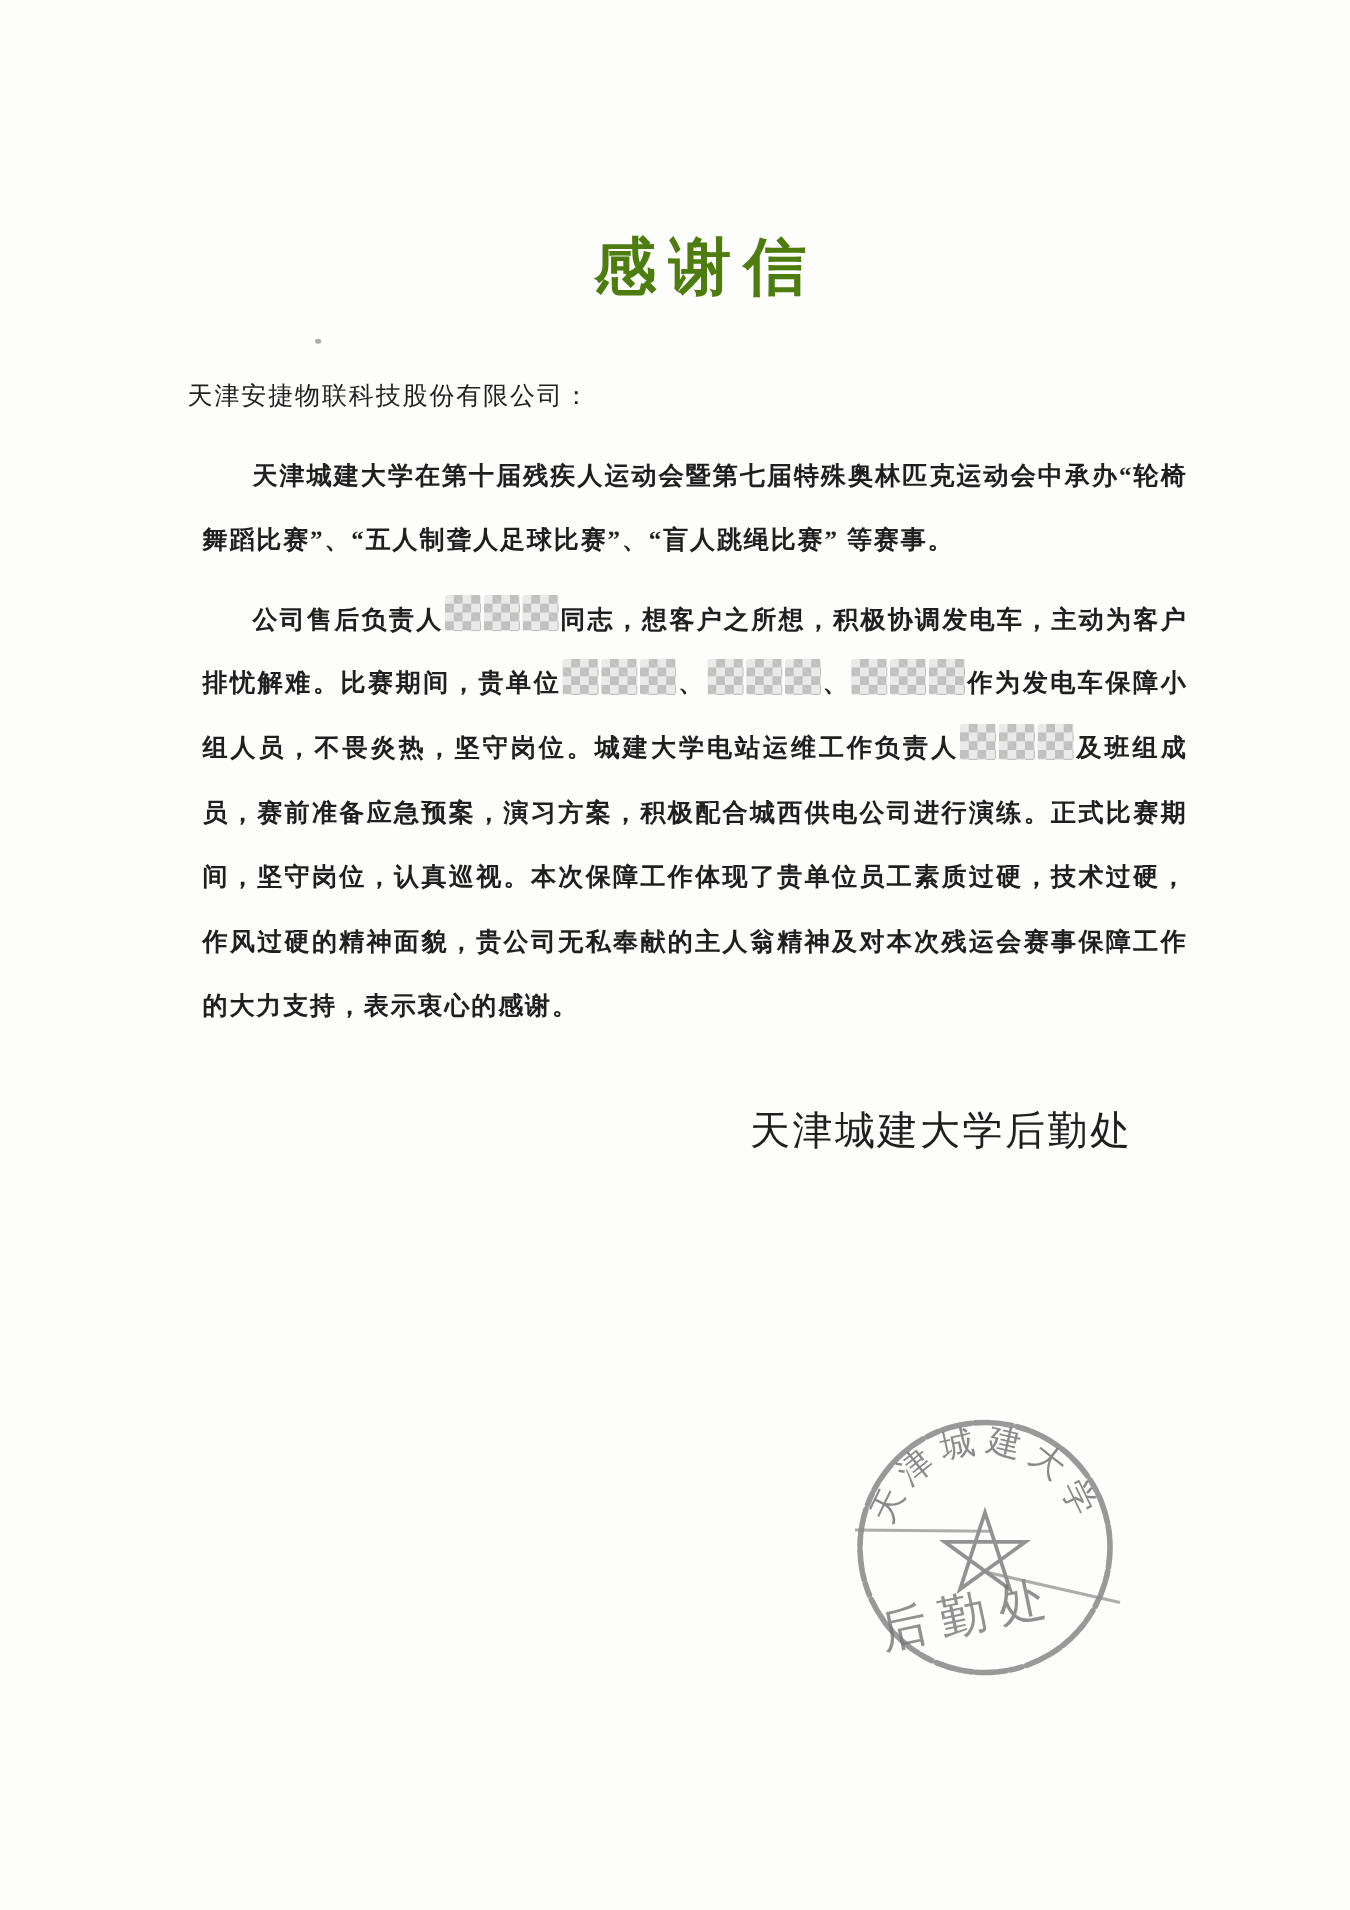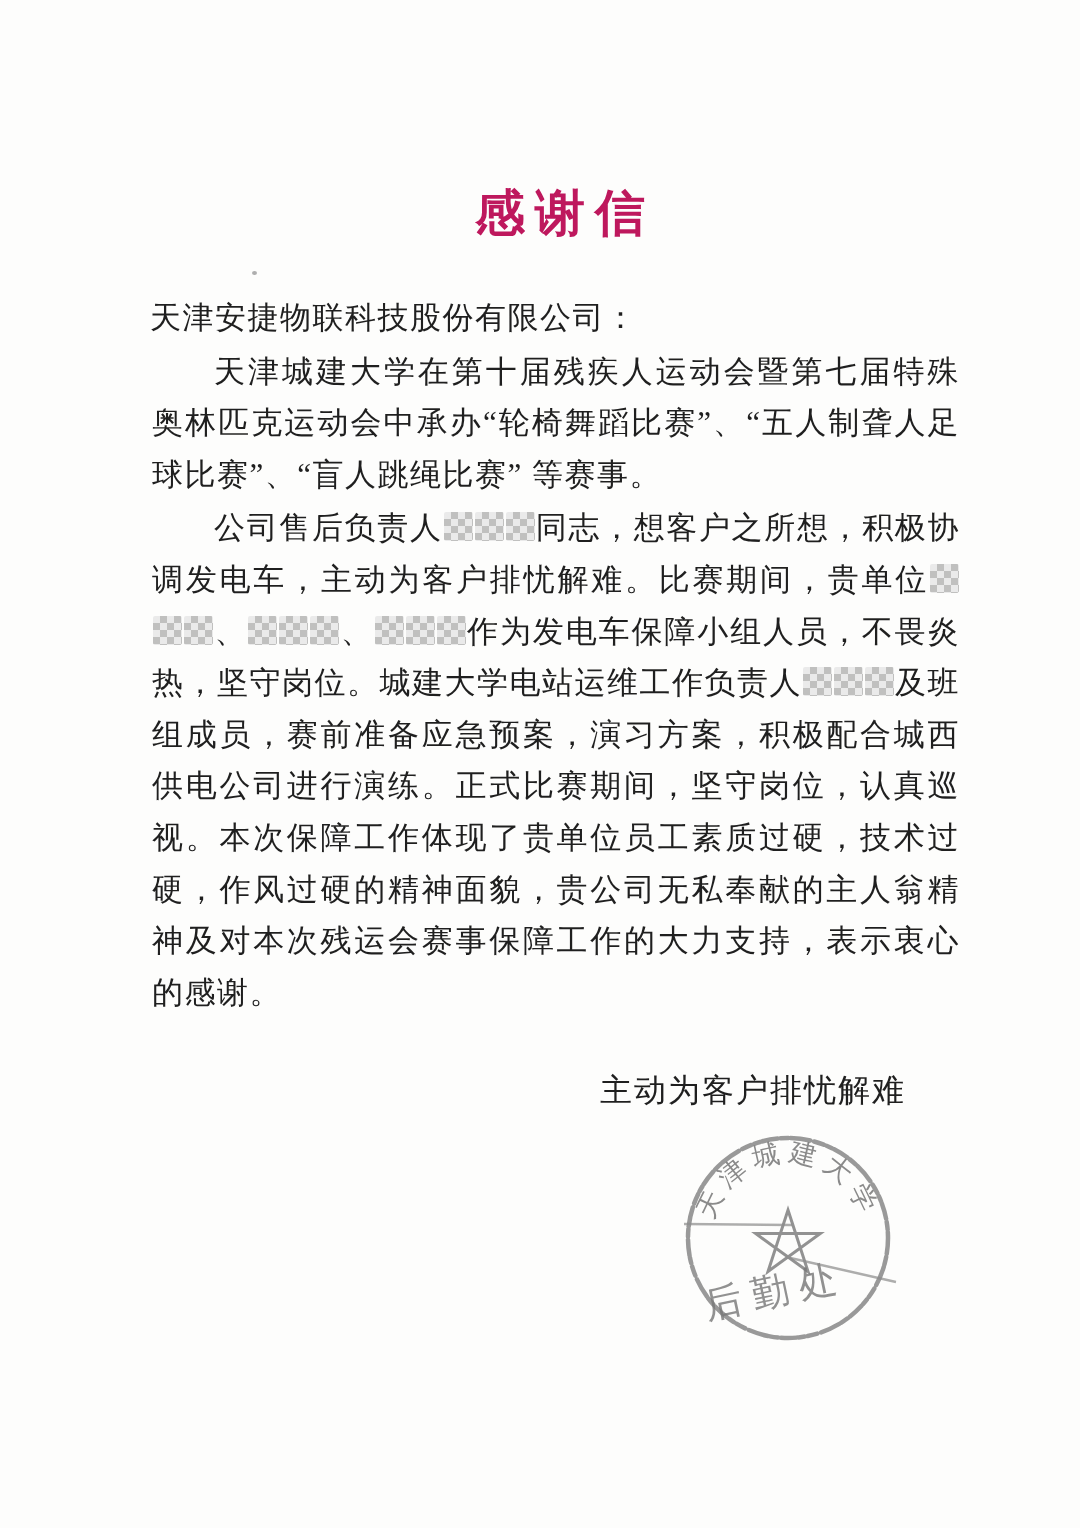--- a/index.html
+++ b/index.html
@@ -25,33 +25,33 @@
   }
 
   .title {
     margin: 0 0 50px 18px;
     text-align: center;
     font-family: "Liberation Sans", "DejaVu Sans", sans-serif;
     font-weight: bold;
     font-size: 50px;
     line-height: 58px;
     letter-spacing: 10px;
-    color: #be185d;
+    color: #4d7c0f;
   }
 
   .body-text {
-    font-size: 31px;
+    font-size: 20px;
     line-height: 51.6px;
     text-align: justify;
     letter-spacing: 1.5px;
   }
 
   .salutation { margin: 0; text-indent: 0; }
 
-  .para { margin: 2px; text-indent: 2em; }
+  .para { margin: 12px; text-indent: 2em; font-weight: bold; }
 
   
   .redact { white-space: normal; }
   .redact i {
     display: inline-block;
     width: 29px;
     height: 29px;
     margin: 0 1px -3px 1px;
     background-image:
       linear-gradient(45deg, #8f8f8f 25%, transparent 25%, transparent 75%, #8f8f8f 75%),
@@ -135,17 +135,17 @@
       <p class="salutation">天津安捷物联科技股份有限公司：</p>
 
       <p class="para">天津城建大学在第十届残疾人运动会暨第七届特殊奥林匹克运动会中承办“轮椅舞蹈比赛”、“五人制聋人足球比赛”、“盲人跳绳比赛” 等赛事。</p>
 
 
       <p class="para"><span>公司售后负责人</span><span class="redact"><i></i><i></i><i></i></span><span>同志，想客户之所想，积极协调发电车，主动为客户排忧解难。比赛期间，贵单位</span><span class="redact"><i></i><i></i><i></i></span><span>、</span><span class="redact"><i></i><i></i><i></i></span><span>、</span><span class="redact"><i></i><i></i><i></i></span><span>作为发电车保障小组人员，不畏炎热，坚守岗位。城建大学电站运维工作负责人</span><span class="redact"><i></i><i></i><i></i></span><span>及班组成员，赛前准备应急预案，演习方案，积极配合城西供电公司进行演练。正式比赛期间，坚守岗位，认真巡视。本次保障工作体现了贵单位员工素质过硬，技术过硬，作风过硬的精神面貌，贵公司无私奉献的主人翁精神及对本次残运会赛事保障工作的大力支持，表示衷心的感谢。</span></p>
 
     </div>
 
     <div class="sig-block">
-      <p class="signature">主动为客户排忧解难</p>
+      <p class="signature">天津城建大学后勤处</p>
     </div>
 
   </div>
 </div>
 
 </body></html>

